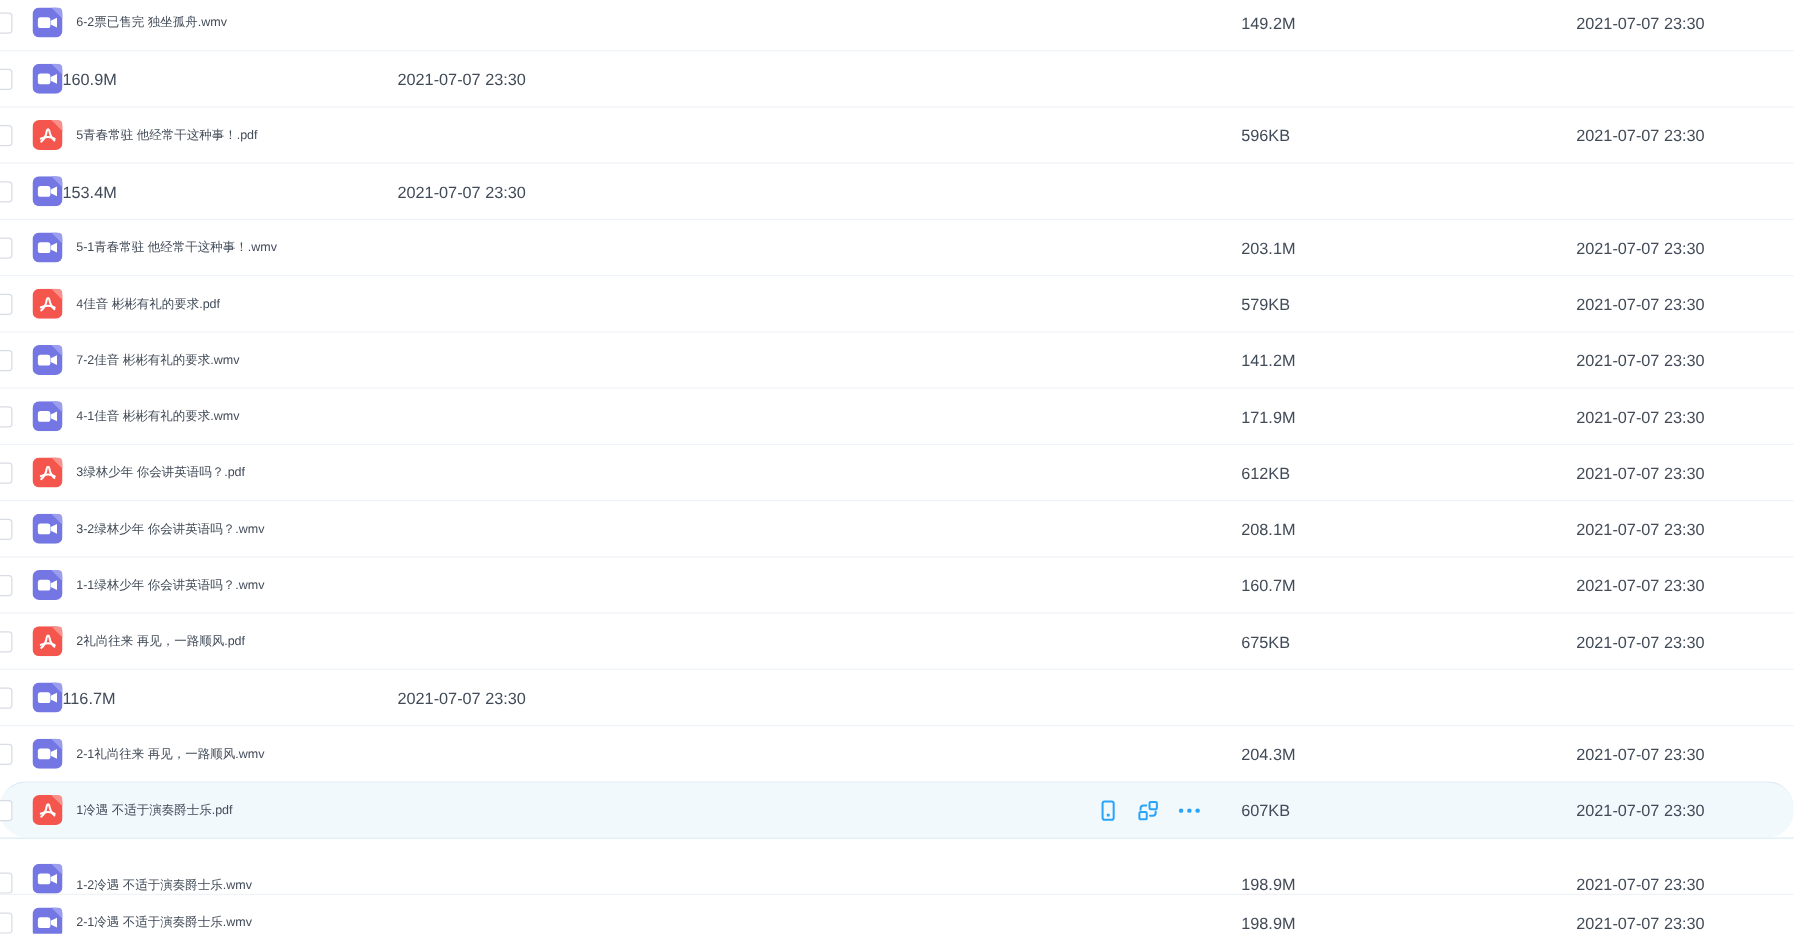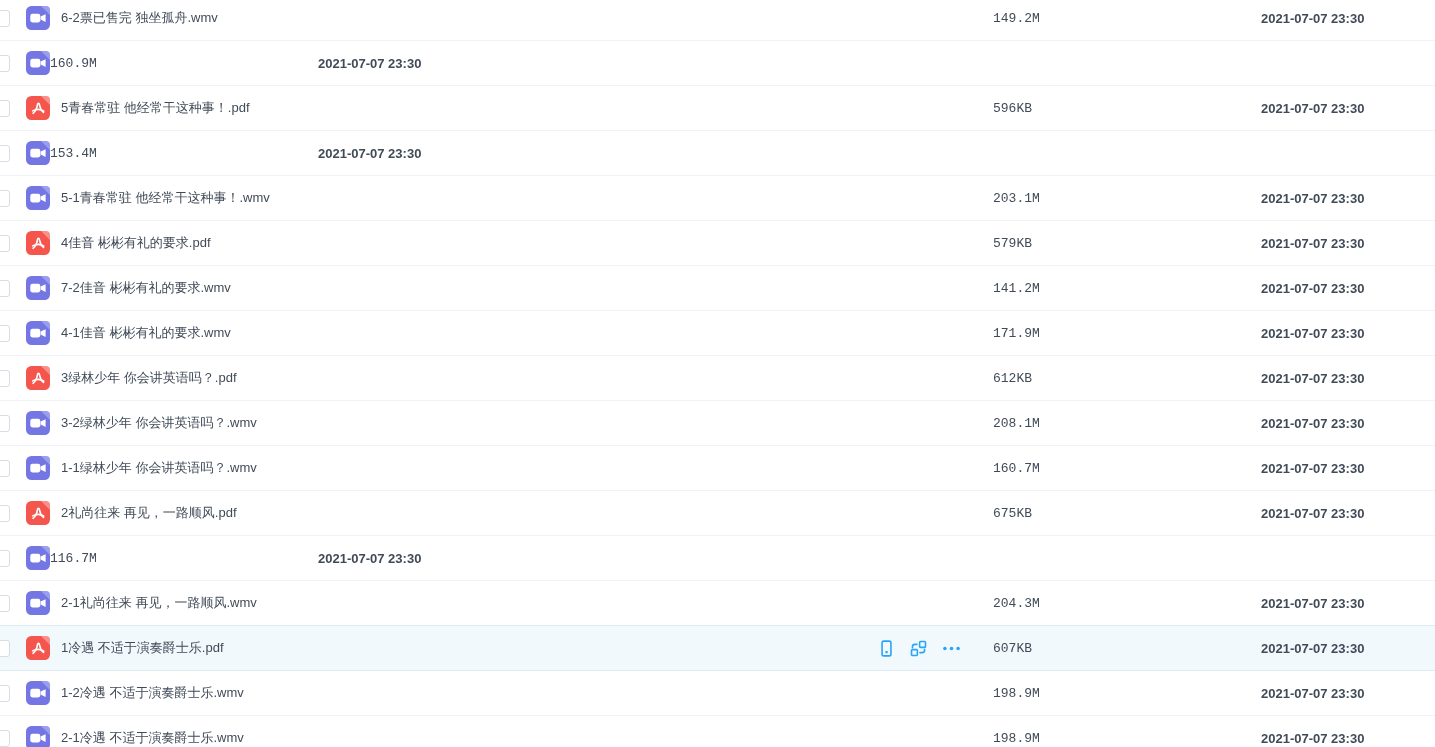--- a/index.html
+++ b/index.html
@@ -12,33 +12,33 @@
     height:45px;display:flex;align-items:center;box-sizing:border-box;
     border-top:1px solid #eff2f6;position:relative;background:#ffffff;
   }
   .checkbox{
     width:15px;height:15px;margin-left:-7px;flex:none;
     border:1px solid #d8dce4;border-radius:3px;background:#ffffff;cursor:pointer;
   }
   .file-icon{width:24px;height:24px;margin-left:16px;flex:none;}
   .file-icon svg{display:block;}
   .name{
-    margin-left:11px;flex:1;font-size:13px;color:#414b58;
+    margin-left:11px;flex:1;font-size:10px;color:#414b58;
     white-space:nowrap;overflow:hidden;cursor:pointer;
   }
-  .size{width:268px;flex:none;font-size:13px;color:#414b58;font-family:Liberation Mono, monospace;}
-  .date{width:174px;flex:none;font-size:13px;color:#414b58;font-weight:bold;}
+  .size{width:268px;flex:none;font-size:13px;color:#414b58;}
+  .date{width:174px;flex:none;font-size:13px;color:#414b58;}
   .actions{
     position:absolute;left:878px;top:0;height:45px;
     display:flex;align-items:center;gap:15px;
   }
   .act{display:block;cursor:pointer;}
   .act svg{display:block;}
-  .row.highlighted{background:#f1f9fd;border-top-color:#dcebf5;}
-  .row.highlighted + .row{border-top-color:#dcebf5;}
+  .row.highlighted{background:#f1f9fd;border-top-color:#dcebf5;border-radius:21px;}
+  .row.highlighted + .row{border-top-color:#dcebf5;align-items:flex-end;}
 </style>
 </head>
 <body>
 
 <div id="file-list">
   <div class="row">
     <span class="checkbox"></span>
 
     <span class="file-icon icon-video">
       <svg viewBox="0 0 24 24" width="24" height="24">

